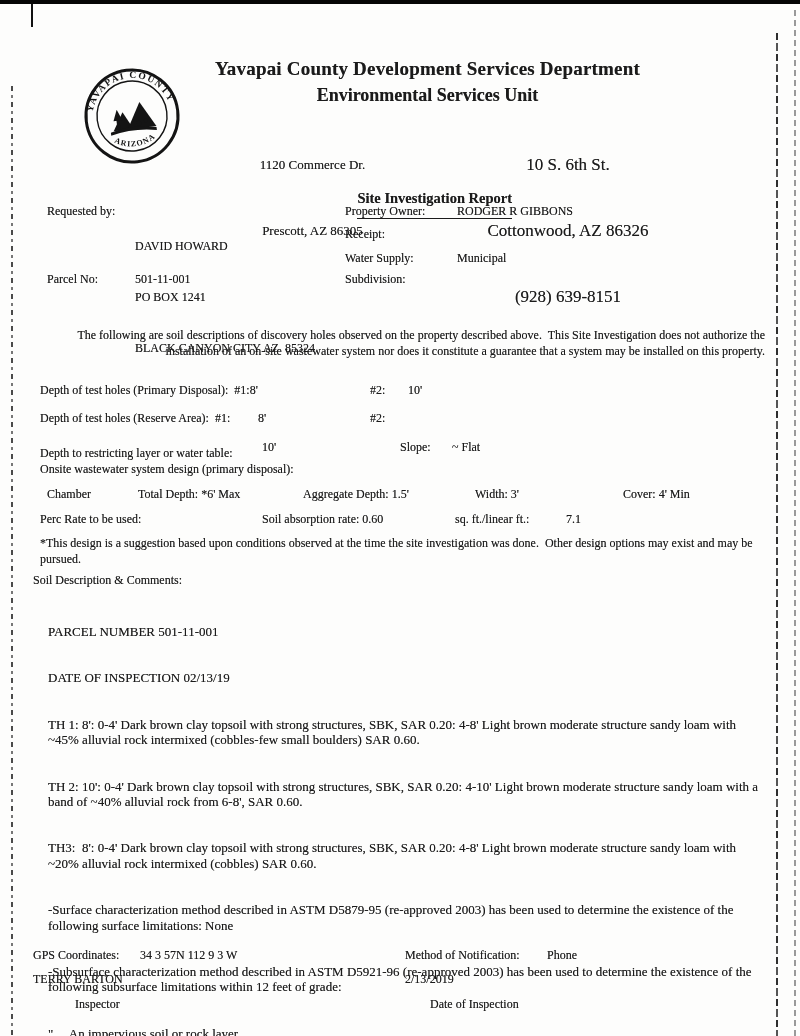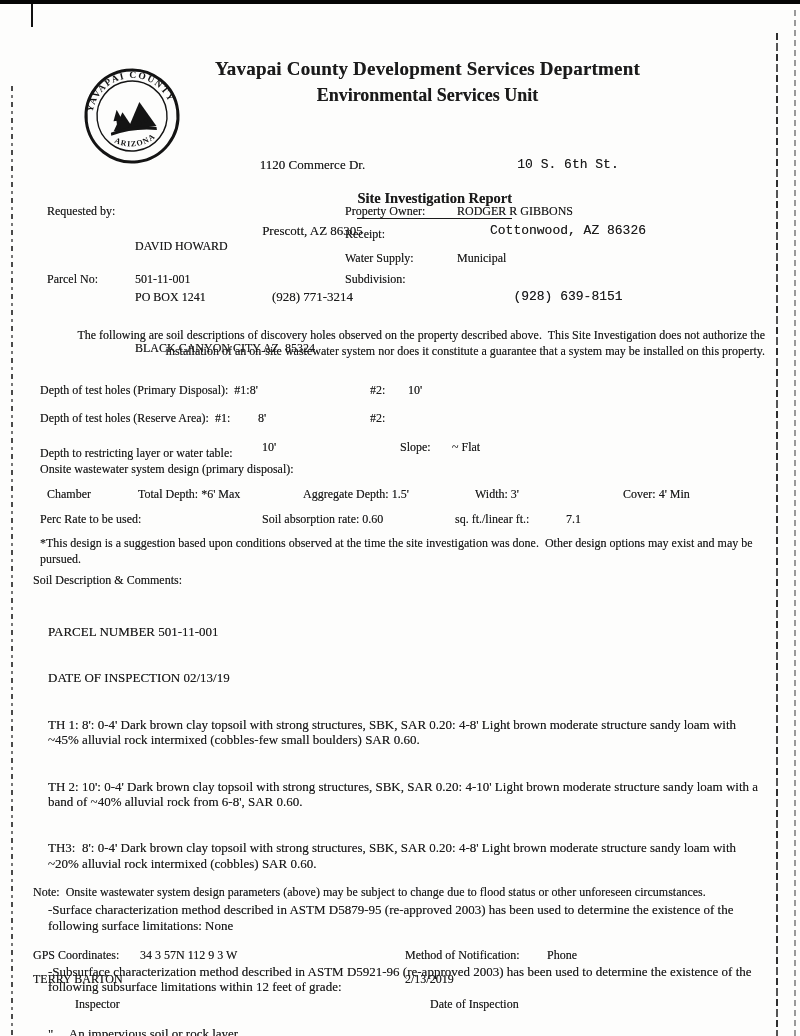--- a/index.html
+++ b/index.html
@@ -20,21 +20,21 @@
   .right-line1 { position:absolute; left:776px; top:33px; width:2px; height:1003px;
     background:repeating-linear-gradient(to bottom,#2e2e2e 0 7px, transparent 7px 10px, #555 10px 18px, transparent 18px 21px); }
   .right-line2 { position:absolute; left:794px; top:10px; width:2px; height:1026px;
     background:repeating-linear-gradient(to bottom,#9a9a9a 0 6px, transparent 6px 10px); }
 
   
   .seal { position:absolute; left:82px; top:66px; width:100px; height:100px; transform:rotate(-7deg); }
   .dept  { left:55px; top:57px; width:745px; text-align:center; font-size:19px; line-height:23px; font-weight:bold; letter-spacing:.2px; }
   .unit  { left:55px; top:84px; width:745px; text-align:center; font-size:18px; line-height:22px; font-weight:bold; }
   .addrL { left:230px; top:110px; width:165px; text-align:center; font-size:13px; line-height:22px; }
-  .addrR { left:483px; top:110px; width:170px; text-align:center; font-size:13px; line-height:22px;font-family:Liberation Mono, monospace; }
+  .addrR { left:483px; top:110px; width:170px; text-align:center; font-size:17px; line-height:22px; }
   .rpt-title { left:55px; top:175px; width:745px; text-align:center; font-size:14.5px; font-weight:bold; }
   .rpt-title span { border-bottom:1.5px solid #1b1b1b; padding-bottom:12px; }
 
   
   .req-label { left:47px;  top:204px; }
   .req-val   { left:135px; top:204px; line-height:17px; }
   .own-label { left:345px; top:204px; }
   .own-val   { left:457px; top:204px; }
   .rec-label { left:345px; top:227px; }
   .wat-label { left:345px; top:251px; }
@@ -117,21 +117,20 @@
       <circle cx="56" cy="58" r="2.5"></circle>
       <circle cx="63" cy="56" r="2"></circle>
     </g>
   </svg>
 
   <div class="t dept">Yavapai County Development Services Department</div>
   <div class="t unit">Environmental Services Unit</div>
   <div class="t addrL">
     <div>1120 Commerce Dr.</div>
     <div>Prescott, AZ 86305</div>
-    <div>(928) 771-3214</div>
   </div>
   <div class="t addrR">
     <div>10 S. 6th St.</div>
     <div>Cottonwood, AZ 86326</div>
     <div>(928) 639-8151</div>
   </div>
   <div class="t rpt-title">
     <span>Site Investigation Report</span>
   </div>
 
@@ -183,21 +182,20 @@
     <p>TH 2: 10': 0-4' Dark brown clay topsoil with strong structures, SBK, SAR 0.20: 4-10' Light brown moderate structure sandy loam with a band of ~40% alluvial rock from 6-8', SAR 0.60.</p>
     <p>TH3:  8': 0-4' Dark brown clay topsoil with strong structures, SBK, SAR 0.20: 4-8' Light brown moderate structure sandy loam with ~20% alluvial rock intermixed (cobbles) SAR 0.60.</p>
     <p>-Surface characterization method described in ASTM D5879-95 (re-approved 2003) has been used to determine the existence of the following surface limitations: None</p>
     <p>-Subsurface characterization method described in ASTM D5921-96 (re-approved 2003) has been used to determine the existence of the following subsurface limitations within 12 feet of grade:</p>
     <p>"     An impervious soil or rock layer.</p>
     
     
     
   </div>
 
-  <div class="t note">Note:  Onsite wastewater system design parameters (above) may be subject to change due to flood status or other unforeseen circumstances.</div>
   <div class="t gps-label">GPS Coordinates:</div>
   <div class="t gps-val">34 3 57N 112 9 3 W</div>
   <div class="t notif-label">Method of Notification:</div>
   <div class="t notif-val">Phone</div>
   <div class="t insp-name">TERRY BARTON</div>
   <div class="t insp-date">2/13/2019</div>
   <div class="t insp-label">Inspector</div>
   <div class="t date-label">Date of Inspection</div>
 
 </div>

